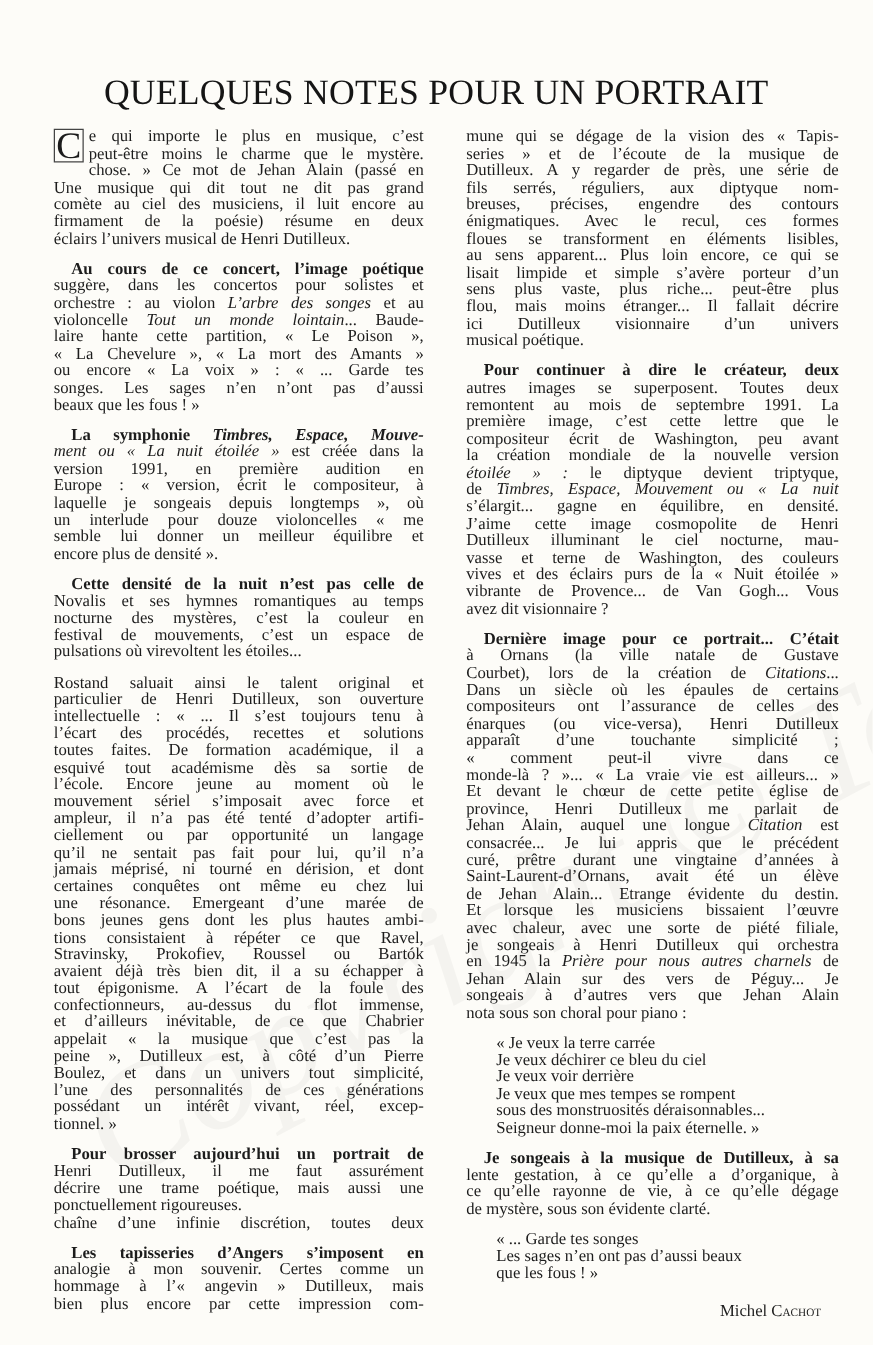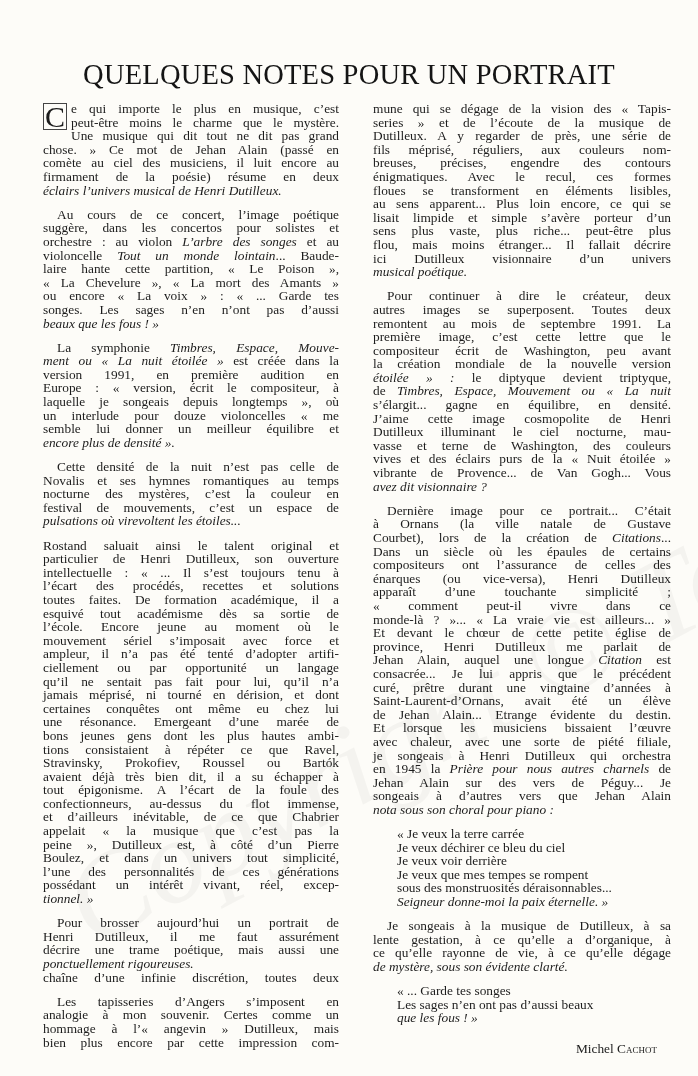--- a/index.html
+++ b/index.html
@@ -26,22 +26,22 @@
       position: absolute; top: 102px; z-index: 1;
       font-size: 13.35px; line-height: 13.6px;
     }
     .col-left { left: 43px; width: 296px; }
     .col-right { left: 373px; width: 298px; }
     .para { margin: 0 0 10.6px 0; }
     .line {
       display: block; text-align: justify; text-align-last: justify;
       white-space: nowrap; height: 13.6px;
     }
-    .line.last { text-align-last: left; font-style: italic; }
-    .indent { padding-left: 14px; }
+    .line.last { text-align-last: left; }
+    .indent { padding-left: 14px; font-weight: bold; }
     .dropcap {
       float: left; font-size: 30px; line-height: 26px; height: 25px;
       border: 1px solid #444; padding: 0 1px; margin: 1px 4px 0 0;
     }
     .poem { margin: 0 0 10.6px 24px; }
     .poem .line { text-align: left; text-align-last: left; }
     .signature { text-align: right; padding-right: 14px; margin-top: 17px; }
     .sc { font-variant: small-caps; }
     i { font-style: italic; }
   </style>
@@ -50,22 +50,22 @@
 
 <div class="watermark">Copyright © Tous droits réservés</div>
 
 <h1 class="title">QUELQUES NOTES POUR UN PORTRAIT</h1>
 
 <div class="col col-left" id="col-left">
     <div class="para">
       <span class="dropcap">C</span>
       <span class="line">e qui importe le plus en musique, c’est</span>
       <span class="line">peut-être moins le charme que le mystère.</span>
+      <span class="line">chose. » Ce mot de Jehan Alain (passé en</span>
       <span class="line">Une musique qui dit tout ne dit pas grand</span>
-      <span class="line">chose. » Ce mot de Jehan Alain (passé en</span>
       <span class="line">comète au ciel des musiciens, il luit encore au</span>
       <span class="line">firmament de la poésie) résume en deux</span>
       <span class="line last">éclairs l’univers musical de Henri Dutilleux.</span>
     </div>
     <div class="para">
       <span class="line indent">Au cours de ce concert, l’image poétique</span>
       <span class="line">suggère, dans les concertos pour solistes et</span>
       <span class="line">orchestre : au violon <i>L’arbre des songes</i> et au</span>
       <span class="line">violoncelle <i>Tout un monde lointain</i>... Baude-</span>
       <span class="line">laire hante cette partition, « Le Poison »,</span>
@@ -132,21 +132,21 @@
       <span class="line">analogie à mon souvenir. Certes comme un</span>
       <span class="line">hommage à l’« angevin » Dutilleux, mais</span>
       <span class="line">bien plus encore par cette impression com-</span>
     </div>
   </div>
 <div class="col col-right" id="col-right">
     <div class="para">
       <span class="line">mune qui se dégage de la vision des « Tapis-</span>
       <span class="line">series » et de l’écoute de la musique de</span>
       <span class="line">Dutilleux. A y regarder de près, une série de</span>
-      <span class="line">fils méprisé, réguliers, aux couleurs nom-</span>
+      <span class="line">fils serrés, réguliers, aux diptyque nom-</span>
       <span class="line">breuses, précises, engendre des contours</span>
       <span class="line">énigmatiques. Avec le recul, ces formes</span>
       <span class="line">floues se transforment en éléments lisibles,</span>
       <span class="line">au sens apparent... Plus loin encore, ce qui se</span>
       <span class="line">lisait limpide et simple s’avère porteur d’un</span>
       <span class="line">sens plus vaste, plus riche... peut-être plus</span>
       <span class="line">flou, mais moins étranger... Il fallait décrire</span>
       <span class="line">ici Dutilleux visionnaire d’un univers</span>
       <span class="line last">musical poétique.</span>
     </div>

